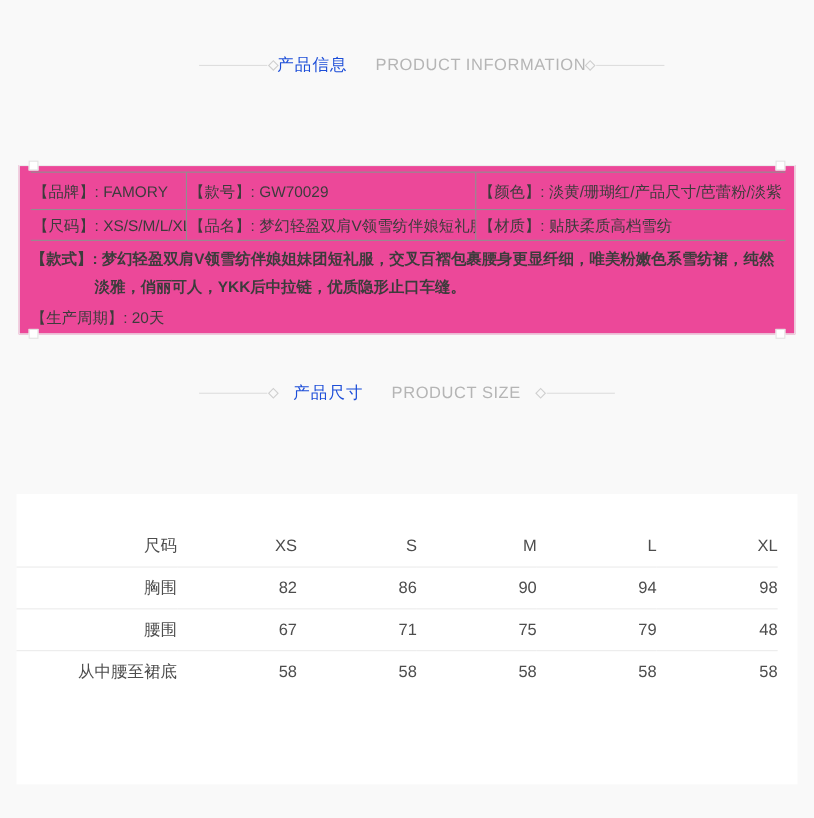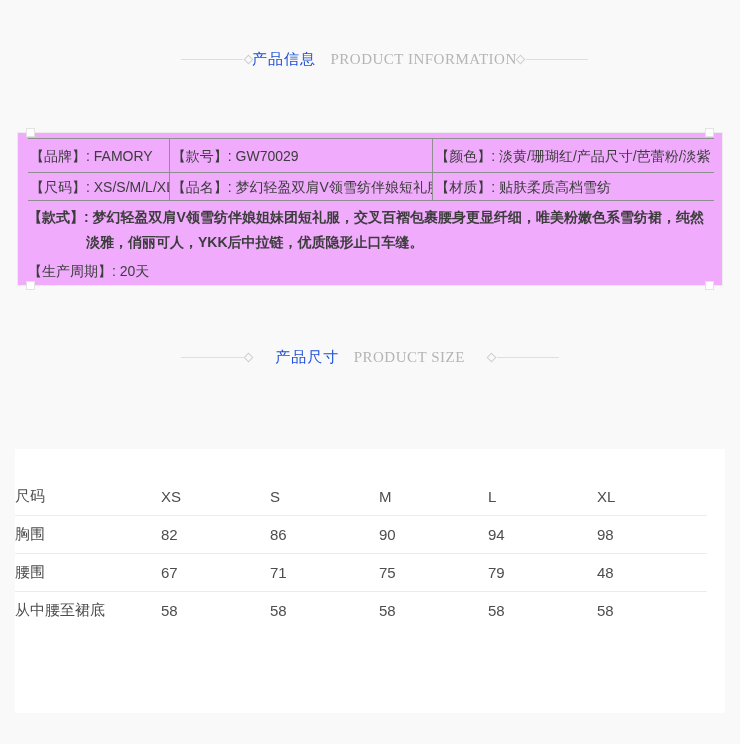--- a/index.html
+++ b/index.html
@@ -16,28 +16,28 @@
   }
   .header-line{width:62px;height:1px;background:#dedede;flex:none;}
   .diamond{
     width:5px;height:5px;border:1px solid #cfcfcf;background:transparent;
     transform:rotate(45deg);flex:none;
   }
   .diamond.left{margin-left:2px;}
   .diamond.right{margin-right:2px;}
   .header-text{flex:1;text-align:center;white-space:nowrap;}
   .title-zh{font-weight:normal;color:#1d4ed8;font-size:15px;letter-spacing:1px;}
-  .title-en{color:#b5b5b5;font-size:15px;letter-spacing:0.5px;margin-left:10px;font-family:Liberation Serif, serif;}
+  .title-en{color:#b5b5b5;font-size:15px;letter-spacing:0.5px;margin-left:21px;}
   #header-info{top:47px;}
   #header-size{top:345px;}
 
   
   #info-card{
-    position:absolute;left:17px;top:132px;width:706px;height:154px;
-    background:#f0abfc;border:1px solid #ececec;box-sizing:border-box;
+    position:absolute;left:17px;top:150px;width:706px;height:154px;
+    background:#ec4899;border:1px solid #ececec;box-sizing:border-box;
   }
   .corner{
     position:absolute;width:9px;height:9px;background:#ffffff;
     border:1px solid #e2e2e2;box-sizing:border-box;
   }
   .corner.tl{top:-5px;left:8px;}
   .corner.tr{top:-5px;right:8px;}
   .corner.bl{bottom:-5px;left:8px;}
   .corner.br{bottom:-5px;right:8px;}
   .info-inner{
@@ -65,21 +65,21 @@
   #size-panel{
     position:absolute;left:15px;top:449px;width:710px;height:264px;
     background:#ffffff;box-sizing:border-box;
     padding:29px 18px 0 0;
   }
   table.size-table{
     width:100%;border-collapse:collapse;table-layout:fixed;
     font-size:15px;color:#4d4d4d;
   }
   table.size-table td{
-    height:37px;text-align:left;vertical-align:middle;
+    height:37px;text-align:right;vertical-align:middle;
     border-bottom:1px solid #ececec;padding:0;
   }
   table.size-table tr.last td{border-bottom:none;}
 </style>
 </head>
 <body>
 
 <div class="section-header" id="header-info">
   <span class="header-line"></span>
   <span class="diamond left"></span>

